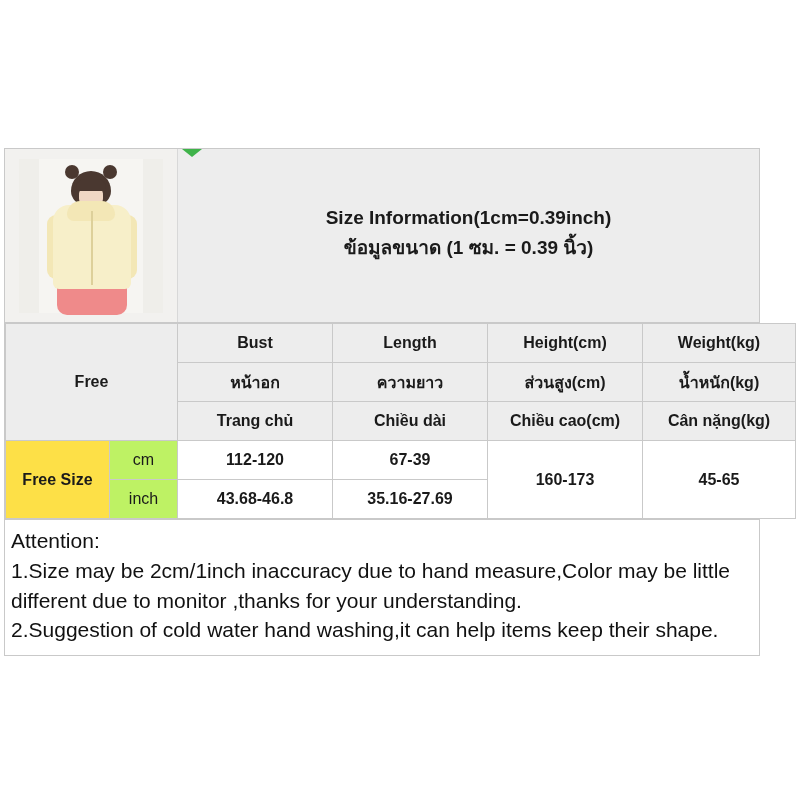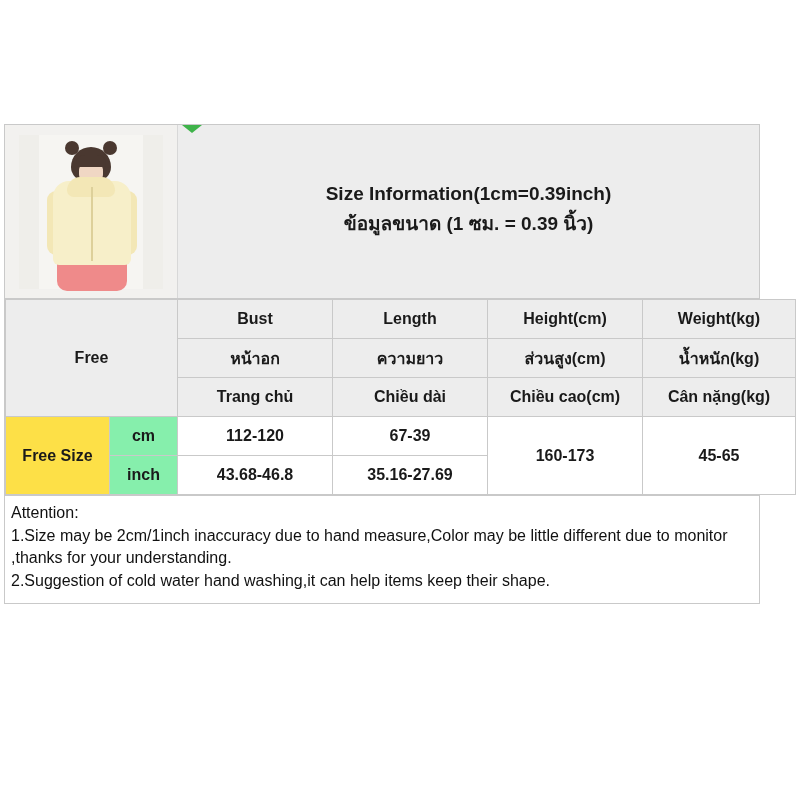--- a/index.html
+++ b/index.html
@@ -15,21 +15,21 @@
     position: relative;
     width: 800px;
     height: 800px;
     background: #ffffff;
     overflow: hidden;
   }
 
   .chart {
     position: absolute;
     left: 4px;
-    top: 124px;
+    top: 148px;
     width: 756px;
     border: 1px solid #c9c9c9;
     box-sizing: border-box;
     background: #ffffff;
   }
 
   
   .header-band {
     display: flex;
     background: #ededed;
@@ -145,43 +145,43 @@
     background: #ededed;
     font-size: 25px;
     font-weight: bold;
   }
   .freesize-cell {
     background: #fde047;
     font-weight: bold;
     font-size: 16px;
   }
   .unit-cell {
-    background: #86efac;
-    font-weight: bold;
+    background: #bef264;
+    font-weight: normal;
     font-size: 16px;
   }
   .val-cell { background: #ffffff; font-size: 16px; font-weight: bold; }
 
   
   col.c-size { width: 104px; }
   col.c-unit { width: 68px; }
   col.c-bust { width: 155px; }
   col.c-length { width: 155px; }
   col.c-height { width: 155px; }
   col.c-weight { width: 153px; }
 
   
   .attention {
     border-top: 1px solid #c9c9c9;
     padding: 6px 6px 10px 6px;
     background: #ffffff;
   }
   .attention p {
     margin: 0;
-    font-size: 16px;
+    font-size: 21px;
     line-height: 1.42;
     color: #111111;
   }
 </style>
 </head>
 <body>
 
 <div id="page">
   <div class="chart">
 

